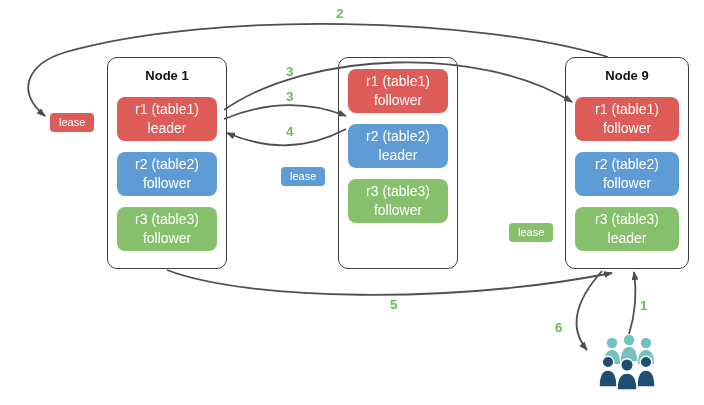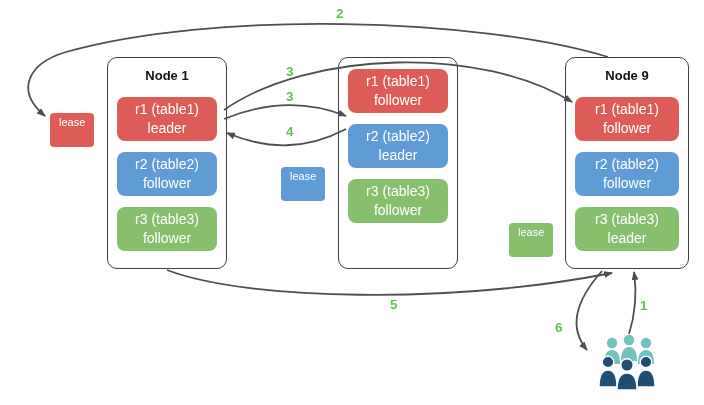--- a/index.html
+++ b/index.html
@@ -10,21 +10,21 @@
           border:1.6px solid #3f3f3f; border-radius:10px; background:#fff; }
   .node--wide { width:124px; }
   .node-title { text-align:center; margin-top:10px; height:18px;
                 font-size:13px; font-weight:bold; color:#111; }
   .replica { width:100px; height:44px; margin:11px auto 5px; border-radius:8px;
              color:#fff; font-size:14px; line-height:1.35; text-align:center;
              display:flex; flex-direction:column; align-items:center; justify-content:center; }
   .node--wide .replica { width:104px; }
   .replica span { display:block; }
 
-  .lease { position:absolute; height:34px; line-height:19px; padding:0 9px;
+  .lease { position:absolute; height:19px; line-height:19px; padding:0 9px;
            border-radius:4px; color:#fff; font-size:11px; }
 
   .step { position:absolute; font-size:13.5px; font-weight:bold; }
 
   .overlay { position:absolute; left:0; top:0; pointer-events:none; }
 </style>
 </head>
 <body>
 
 <div class="canvas">

